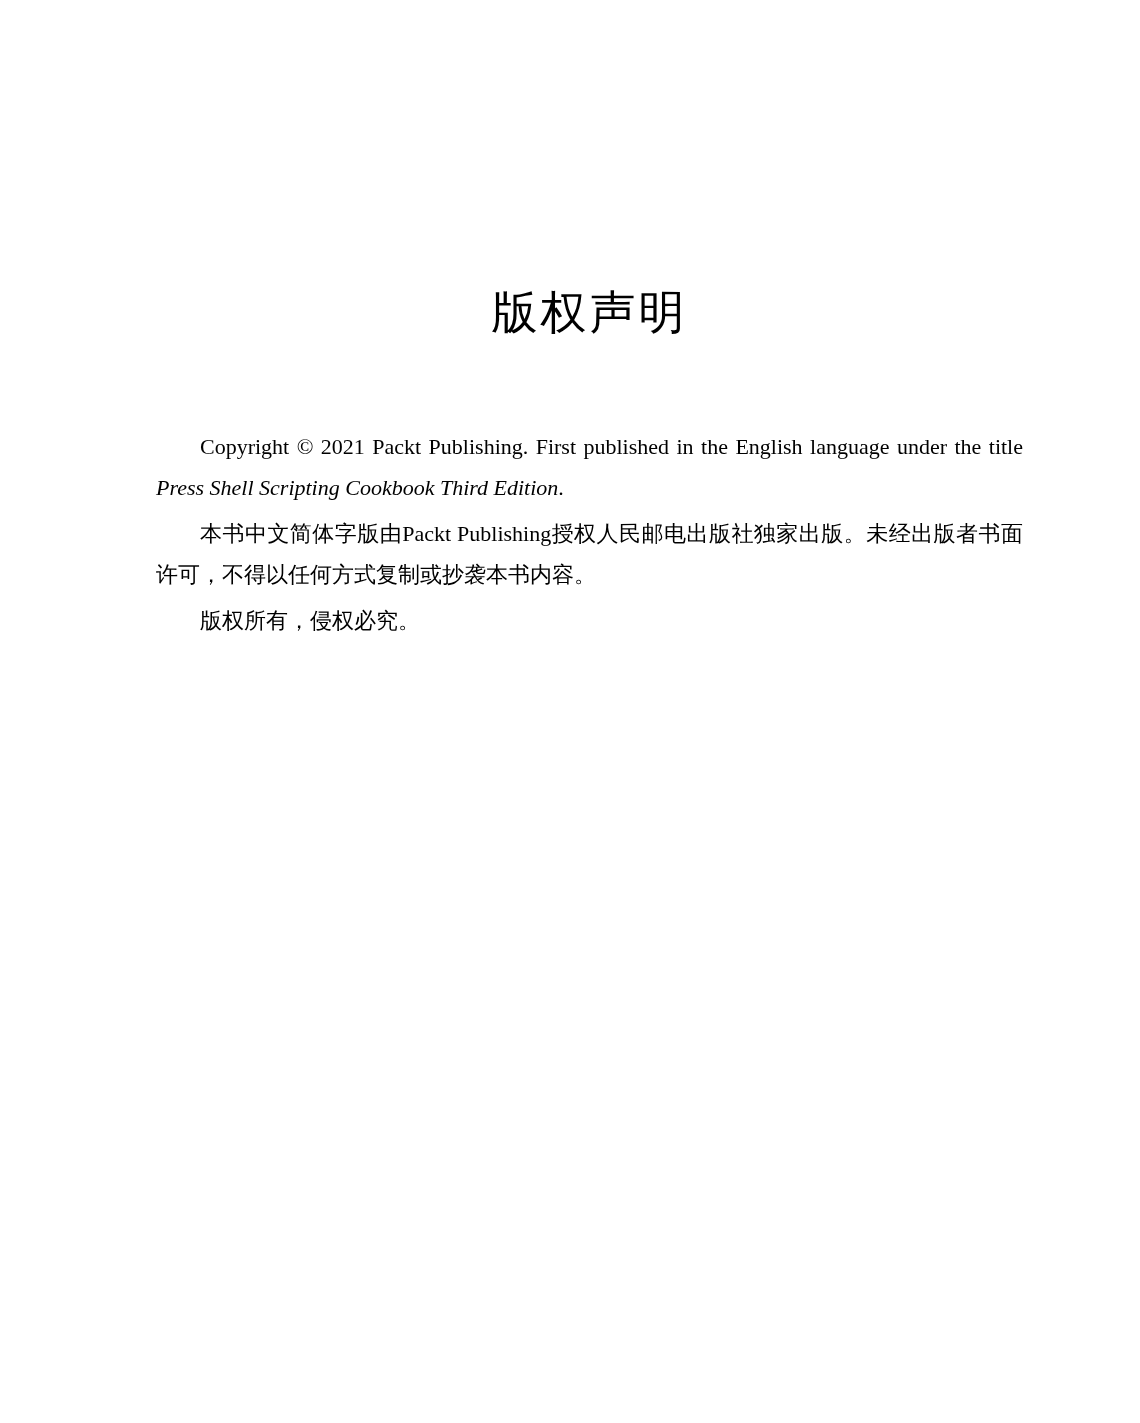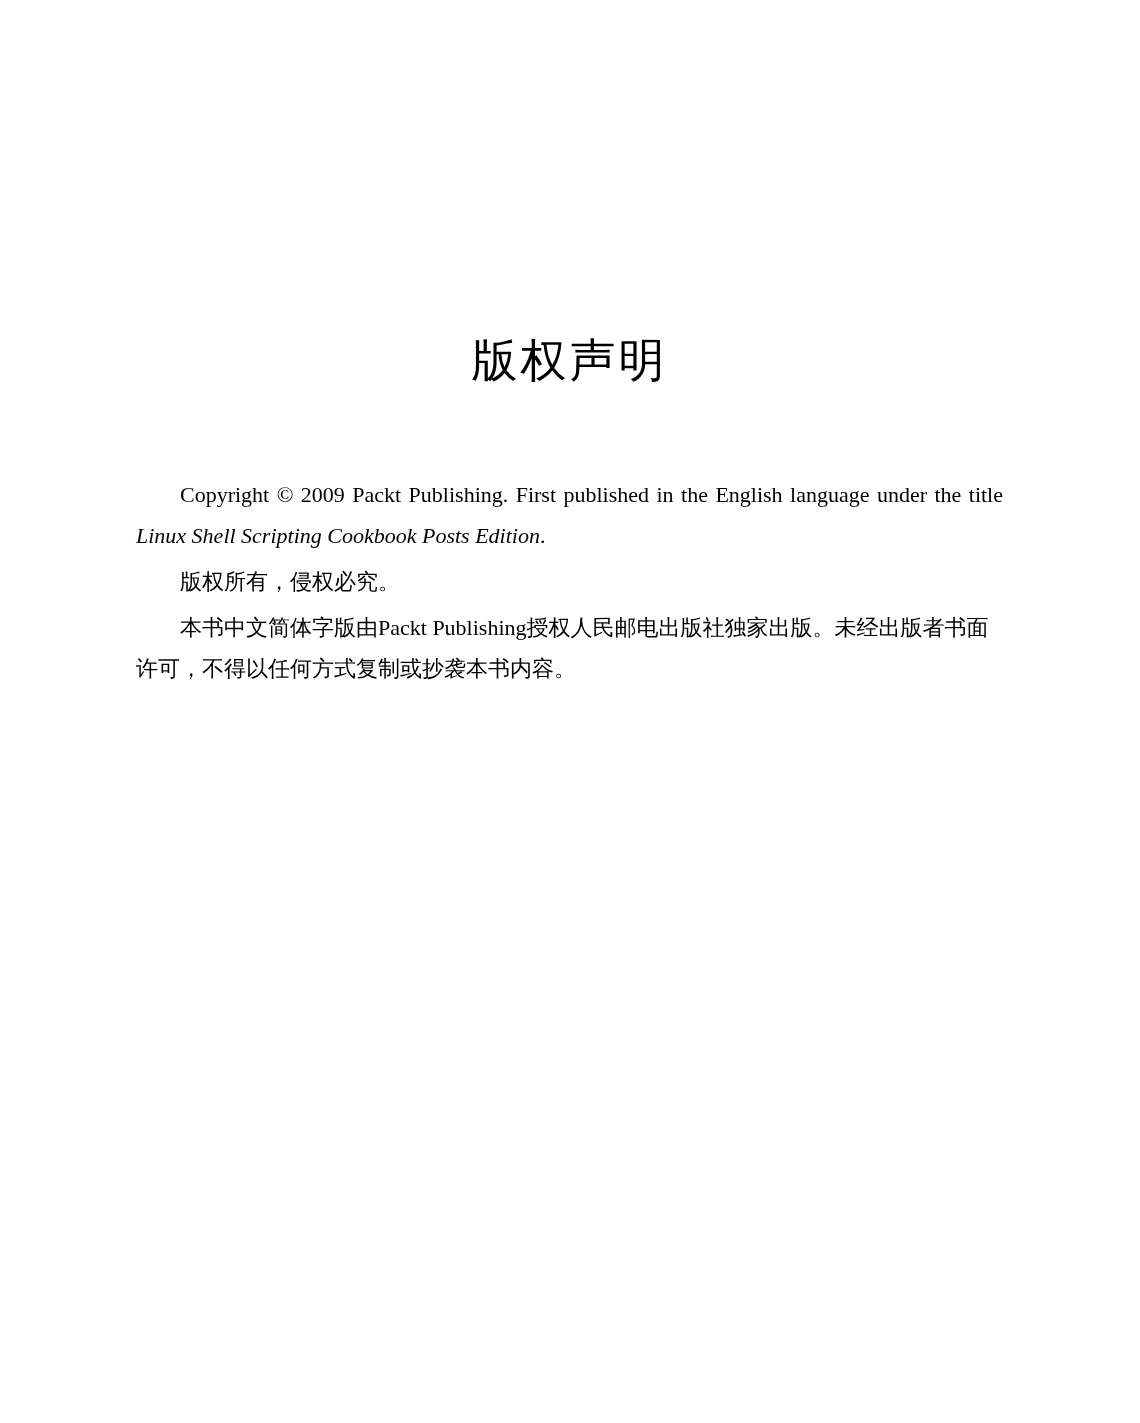--- a/index.html
+++ b/index.html
@@ -9,24 +9,23 @@
   }
   .page {
     position: relative;
     width: 1140px;
     height: 1423px;
     background: #ffffff;
     overflow: hidden;
   }
   .content {
     position: absolute;
-    left: 136px;
+    left: 156px;
     top: 0;
     width: 867px;
-    margin-top: 48px;
   }
   .title {
     margin: 0;
     padding-top: 289px;
     font-family: "DejaVu Sans", "Liberation Sans", sans-serif;
     font-weight: 500;
     font-size: 46px;
     line-height: 1;
     letter-spacing: 3px;
     color: #000000;
@@ -51,18 +50,18 @@
     font-style: italic;
   }
 </style>
 </head>
 <body>
 
 <div class="page">
   <div class="content">
     <h1 class="title">版权声明</h1>
     <div class="body-text">
-      <p class="para"><span>Copyright © 2009 Packt Publishing. First published in the English language under the title </span><span class="it">Linux Shell Scripting Cookbook Posts Edition</span><span>.</span></p>
+      <p class="para"><span>Copyright © 2021 Packt Publishing. First published in the English language under the title </span><span class="it">Press Shell Scripting Cookbook Third Edition</span><span>.</span></p>
+      <p class="para">本书中文简体字版由Packt Publishing授权人民邮电出版社独家出版。未经出版者书面许可，不得以任何方式复制或抄袭本书内容。</p>
       <p class="para">版权所有，侵权必究。</p>
-      <p class="para">本书中文简体字版由Packt Publishing授权人民邮电出版社独家出版。未经出版者书面许可，不得以任何方式复制或抄袭本书内容。</p>
     </div>
   </div>
 </div>
 
 </body></html>

